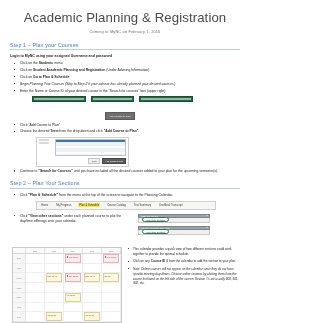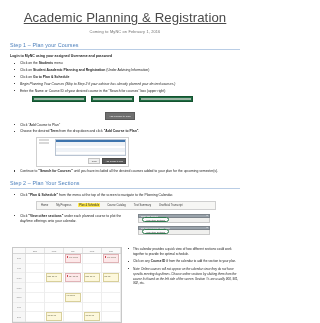--- a/index.html
+++ b/index.html
@@ -4,21 +4,21 @@
 <style>
   html,body{margin:0;padding:0;}
   body{
     width:250px;height:323px;overflow:hidden;background:#ffffff;
     font-family:"Liberation Sans",sans-serif;color:#2b2b2b;
   }
   .page{width:250px;height:323px;position:relative;box-sizing:border-box;padding:0 10px;}
 
   .doc-title{
     text-align:center;font-size:13.2px;font-weight:400;color:#4a4a4a;
-    letter-spacing:.1px;margin:11px 0 0 0;line-height:1.1;text-decoration:underline;
+    letter-spacing:.1px;margin:11px 0 0 0;line-height:1.1;
   }
   .doc-subtitle{
     text-align:center;font-size:3.9px;color:#6f6f6f;margin:3px 0 0 0;letter-spacing:.15px;
   }
 
   .step-head{
     margin-top:8px;font-size:5.4px;color:#4a7ebb;letter-spacing:.1px;
     border-bottom:.7px solid #b9cde5;padding-bottom:1.6px;
   }
   .lead{font-size:3.5px;font-weight:bold;color:#222;margin:4px 0 0 0;}

